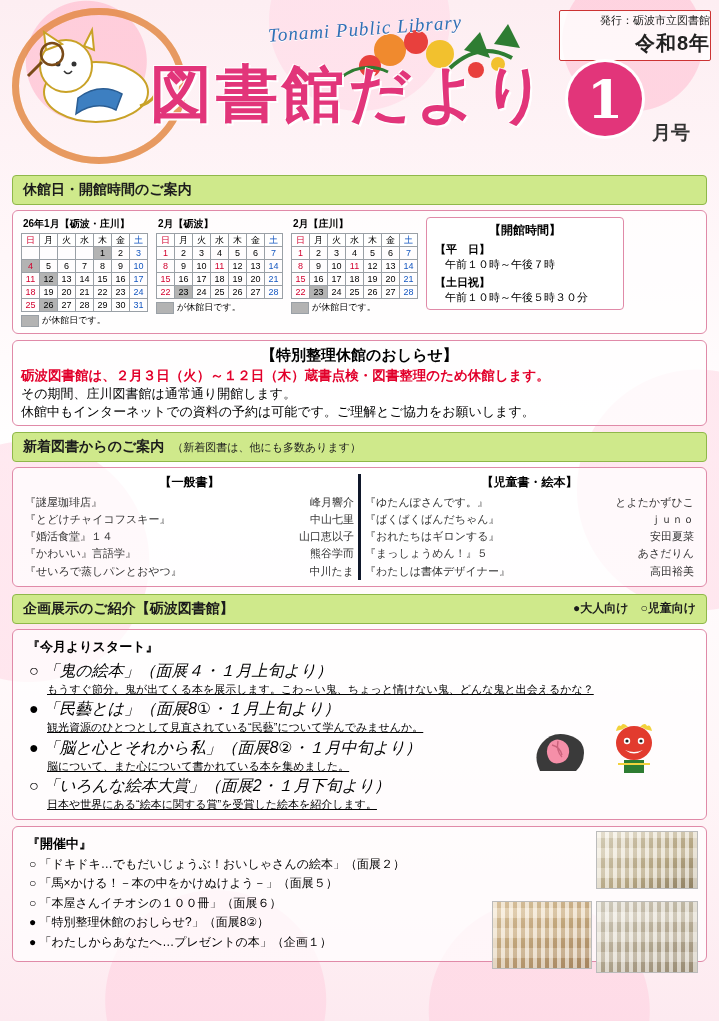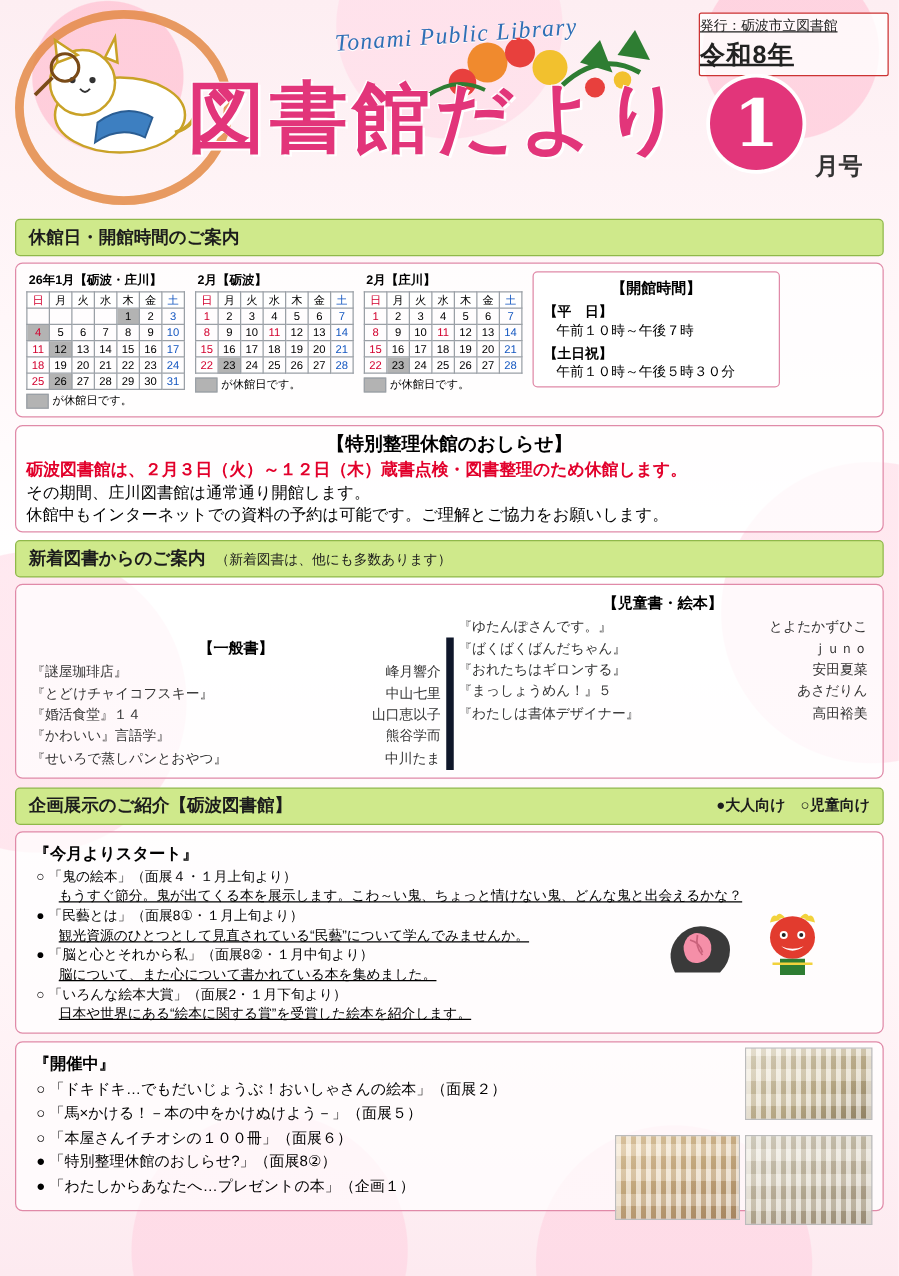--- a/index.html
+++ b/index.html
@@ -18,23 +18,22 @@
     overflow:hidden;
     position:relative;
   }
   .page{position:relative;width:719px;height:1021px;}
 
   
   .header{position:relative;height:175px;}
   .pub-box{
     position:absolute;right:8px;top:10px;width:150px;
     border:1px solid #c33;background:rgba(255,255,255,.8);
-    text-align:left;font-size:11px;color:#222;padding:2px 0 3px;
+    text-align:right;font-size:11px;color:#222;padding:2px 0 3px;
     border-radius:2px;
-    text-decoration:underline;
   }
   .pub-box .year{font-size:20px;font-weight:bold;letter-spacing:1px;margin-top:2px;}
   .eng-title{
     position:absolute;left:215px;top:18px;width:300px;text-align:center;
     font-family:"Liberation Serif","DejaVu Serif",serif;
     font-style:italic;font-size:19px;color:#2f6fb5;
     transform:rotate(-4deg);letter-spacing:1px;
     text-shadow:0 1px 0 #fff;
   }
   .main-title{
@@ -102,30 +101,30 @@
     margin:6px 12px 0;border:1px solid #e08aa8;border-radius:6px;
     background:rgba(255,255,255,.75);padding:5px 8px;
   }
   .notice .n-title{text-align:center;font-weight:bold;font-size:15px;margin-bottom:2px;}
   .notice .n-red{color:#e2002b;font-weight:bold;font-size:13.5px;line-height:1.35;}
   .notice .n-line{font-size:13px;line-height:1.35;}
 
   
   .books{display:flex;gap:0;font-size:11px;}
   .bk-col{flex:1;padding:0 4px;}
-  .bk-col.left{border-right:6px solid #0f172a;margin-top:36px;}
+  .bk-col.left{border-right:3px solid #0f172a;}
   .bk-head{text-align:center;font-weight:bold;font-size:12px;margin-bottom:3px;}
   .bk-row{display:flex;justify-content:space-between;font-size:11px;line-height:1.55;}
   .bk-row .ttl{color:#333;}
   .bk-row .aut{color:#333;padding-left:8px;white-space:nowrap;}
 
   
   .ex-panel{position:relative;}
   .ex-title{font-weight:bold;font-size:13px;margin:2px 0 3px 6px;}
-  .ex-item{font-size:11px;line-height:1.45;margin-left:8px;}
+  .ex-item{font-size:16px;line-height:1.45;margin-left:8px;font-style:italic;}
   .ex-desc{font-size:11px;margin-left:26px;line-height:1.4;text-decoration:underline;}
   .mark{font-weight:bold;}
   .icon-brain{position:absolute;right:118px;bottom:42px;width:60px;height:52px;}
   .icon-oni{position:absolute;right:44px;bottom:44px;width:56px;height:58px;}
 
   .hold-panel{position:relative;min-height:122px;}
   .hold-title{font-weight:bold;font-size:13px;margin:2px 0 2px 6px;}
   .hold-item{font-size:12px;line-height:1.62;margin-left:8px;}
   .photos{position:absolute;right:8px;top:4px;display:flex;gap:4px;align-items:flex-start;}
   .ph{border:1px solid #bbb;}

